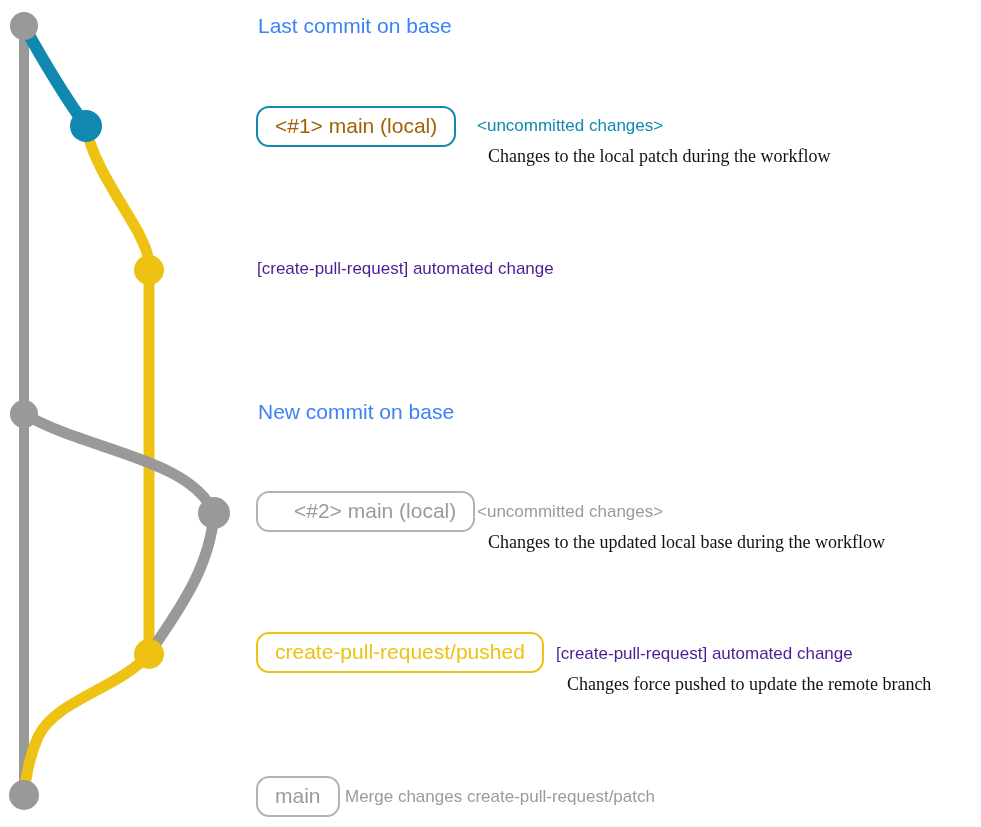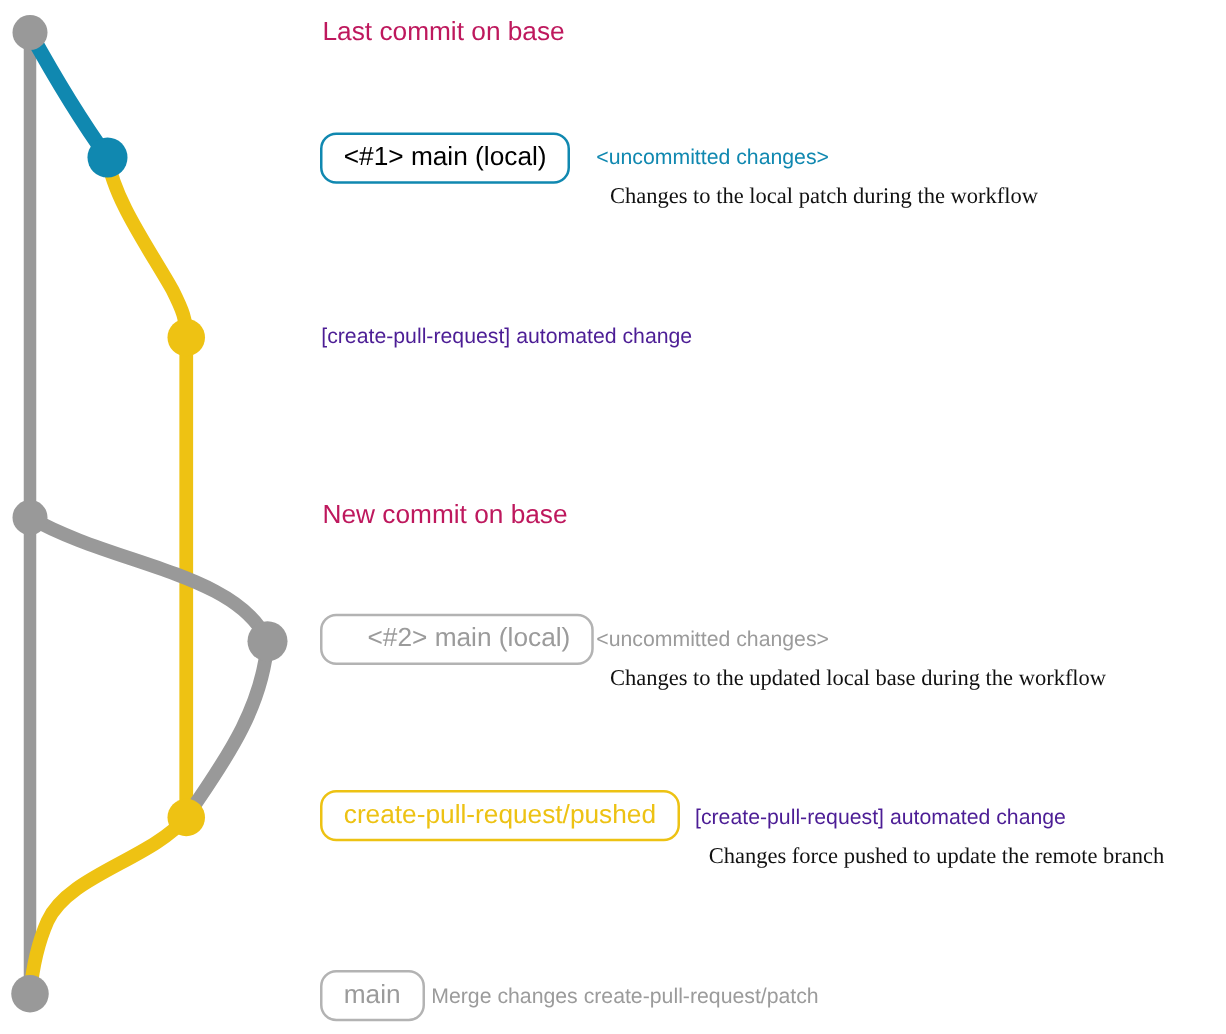--- a/index.html
+++ b/index.html
@@ -9,35 +9,35 @@
     height: 827px;
     background: #ffffff;
     font-family: "Liberation Sans", sans-serif;
     overflow: hidden;
   }
   .abs { position: absolute; }
   svg.graph { position: absolute; left: 0; top: 0; }
   .graph-path { fill: none; }
   .note {
     font-size: 21px;
-    color: #be185d;
+    color: #3b82f6;
     white-space: nowrap;
     line-height: 25px;
   }
   .badge {
     display: inline-block;
     border: 2px solid;
     border-radius: 13px;
     padding: 5px 17px 6px 17px;
     font-size: 21px;
     line-height: 26px;
     white-space: nowrap;
     background: #ffffff;
   }
-  .badge.c-blue   { color: #000000; border-color: #1088b0; }
+  .badge.c-blue   { color: #a16207; border-color: #1088b0; }
   .badge.c-gray   { color: #9b9b9b; border-color: #b3b3b3; }
   .badge.c-yellow { color: #edc213; border-color: #edc213; }
   .title {
     font-size: 17px;
     line-height: 25px;
     white-space: nowrap;
   }
   .title.c-blue   { color: #1088b0; }
   .title.c-gray   { color: #9b9b9b; }
   .title.c-yellow { color: #4c1d95; }

